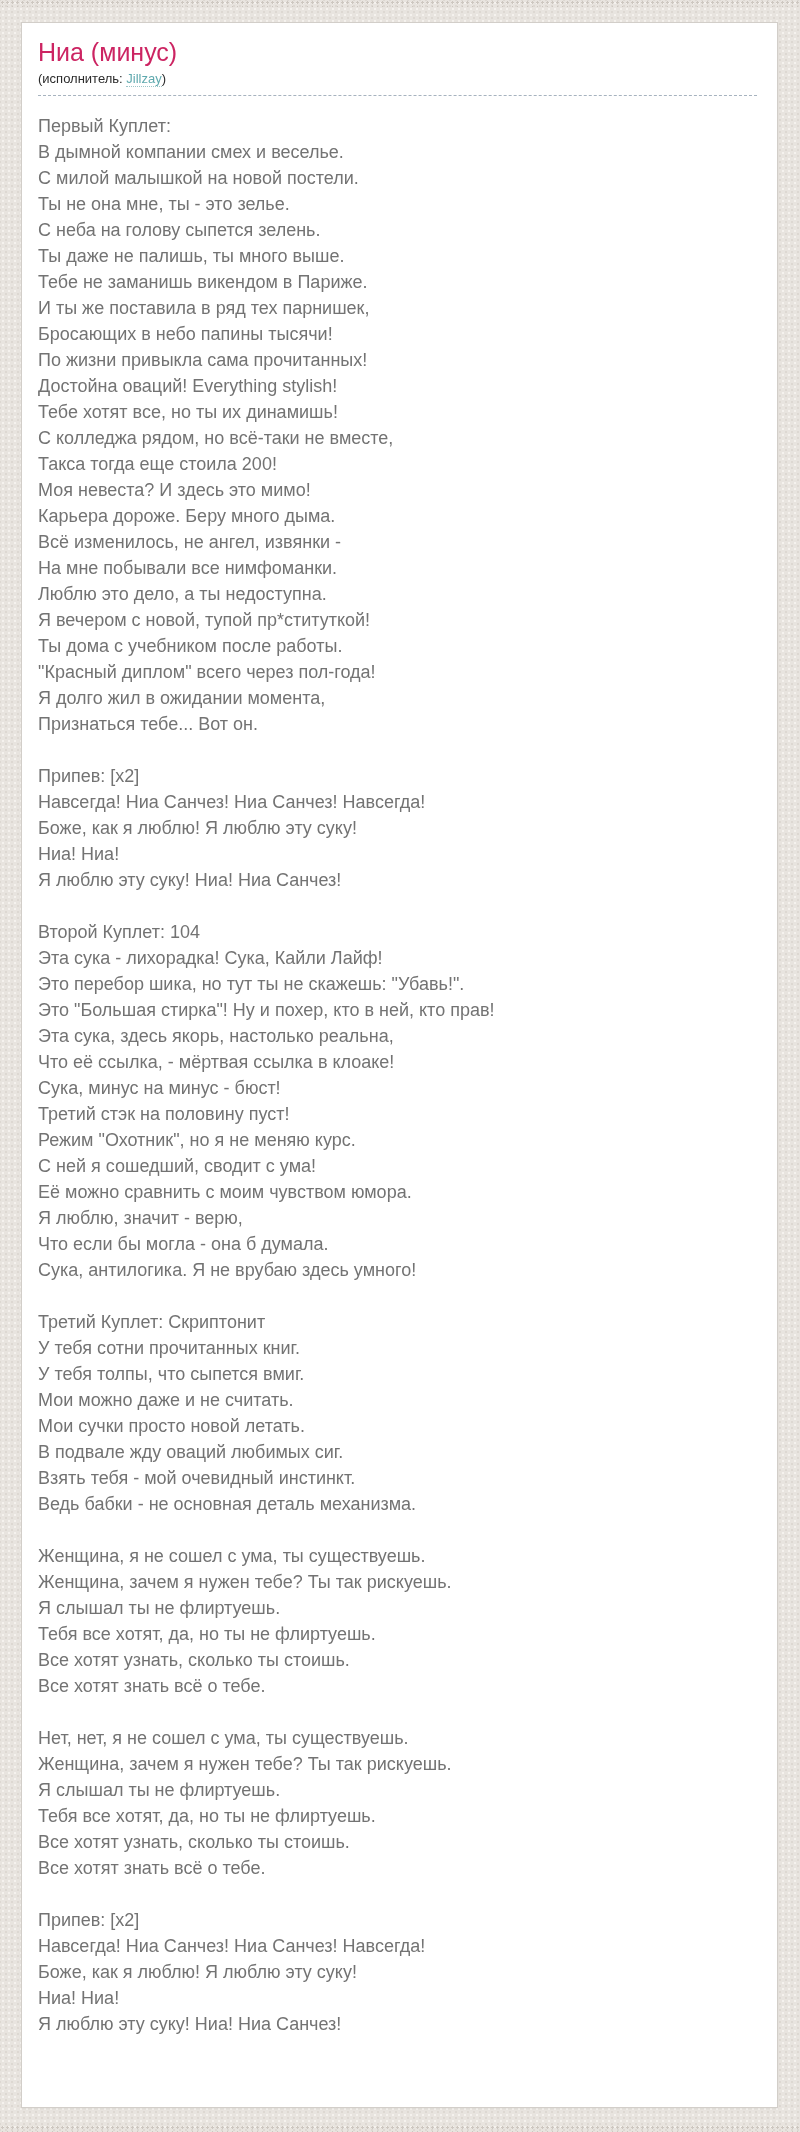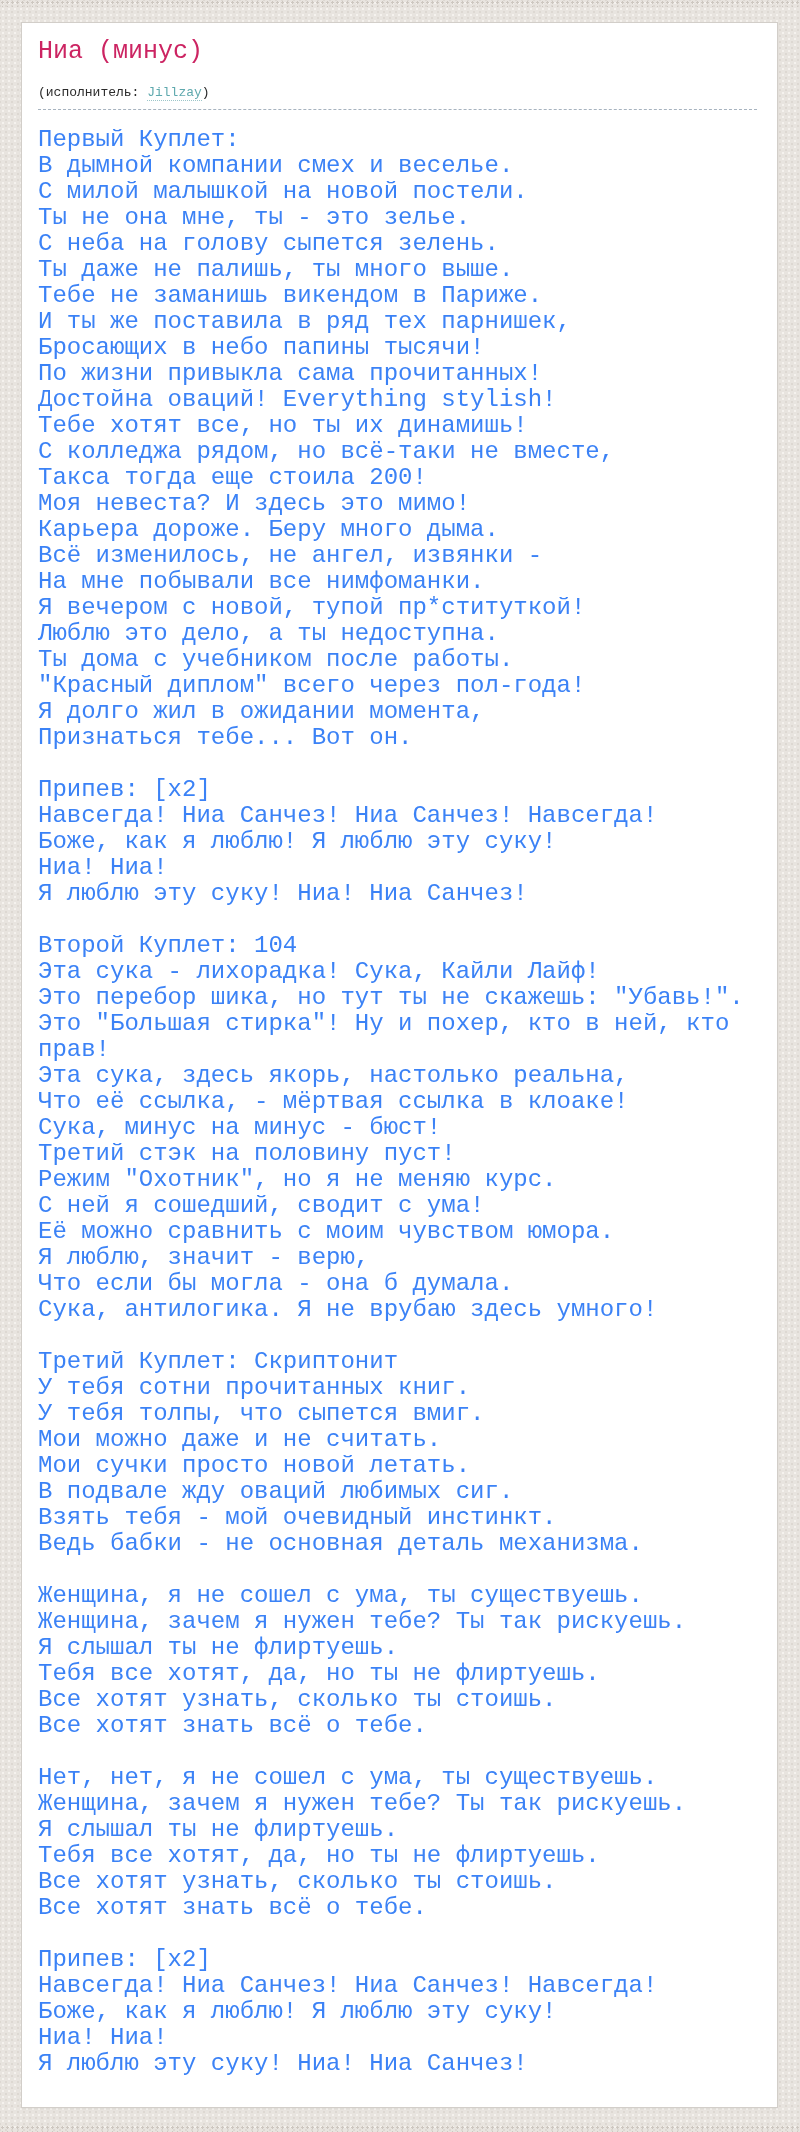--- a/index.html
+++ b/index.html
@@ -25,48 +25,47 @@
   .seam.bottom { bottom:0; }
   .card {
     position:absolute;
     left:21px; top:22px;
     width:757px;
     min-height:2086px;
     background:#ffffff;
     border:1px solid #d2cec9;
     box-shadow:0 1px 2px rgba(0,0,0,0.06);
     padding:12px 18px 28px 16px;
-    font-family:Liberation Mono, monospace;
   }
   h1.song-title {
     color:#cc2462;
     font-size:25px;
     font-weight:400;
     line-height:30px;
     margin-top:2px;
   }
   .artist-row {
     font-size:13px;
     color:#2b2b2b;
     line-height:18px;
     padding-bottom:7px;
-    margin-top:17px;
+    margin-top:3px;
     border-bottom:1px dashed #a7b3bf;
     margin-right:2px;
   }
   .artist-link {
     color:#5fa9ae;
     text-decoration:none;
     border-bottom:1px dotted #9cc6c9;
     cursor:pointer;
   }
   .lyrics {
     margin-top:17px;
-    font-size:24px;
-    color:#3b82f6;
+    font-size:18px;
+    color:#737373;
     line-height:26px;
   }
   .stanza { margin-bottom:26px; }
   .stanza:last-child { margin-bottom:0; }
 </style>
 </head>
 <body>
 
 <div class="seam top"></div>
 
@@ -90,22 +89,22 @@
         <div class="line">Бросающих в небо папины тысячи!</div>
         <div class="line">По жизни привыкла сама прочитанных!</div>
         <div class="line">Достойна оваций! Everything stylish!</div>
         <div class="line">Тебе хотят все, но ты их динамишь!</div>
         <div class="line">С колледжа рядом, но всё-таки не вместе,</div>
         <div class="line">Такса тогда еще стоила 200!</div>
         <div class="line">Моя невеста? И здесь это мимо!</div>
         <div class="line">Карьера дороже. Беру много дыма.</div>
         <div class="line">Всё изменилось, не ангел, извянки -</div>
         <div class="line">На мне побывали все нимфоманки.</div>
+        <div class="line">Люблю это дело, а ты недоступна.</div>
         <div class="line">Я вечером с новой, тупой пр*ституткой!</div>
-        <div class="line">Люблю это дело, а ты недоступна.</div>
         <div class="line">Ты дома с учебником после работы.</div>
         <div class="line">"Красный диплом" всего через пол-года!</div>
         <div class="line">Я долго жил в ожидании момента,</div>
         <div class="line">Признаться тебе... Вот он.</div>
       </div>
       <div class="stanza">
         <div class="line">Припев: [x2]</div>
         <div class="line">Навсегда! Ниа Санчез! Ниа Санчез! Навсегда!</div>
         <div class="line">Боже, как я люблю! Я люблю эту суку!</div>
         <div class="line">Ниа! Ниа!</div>

